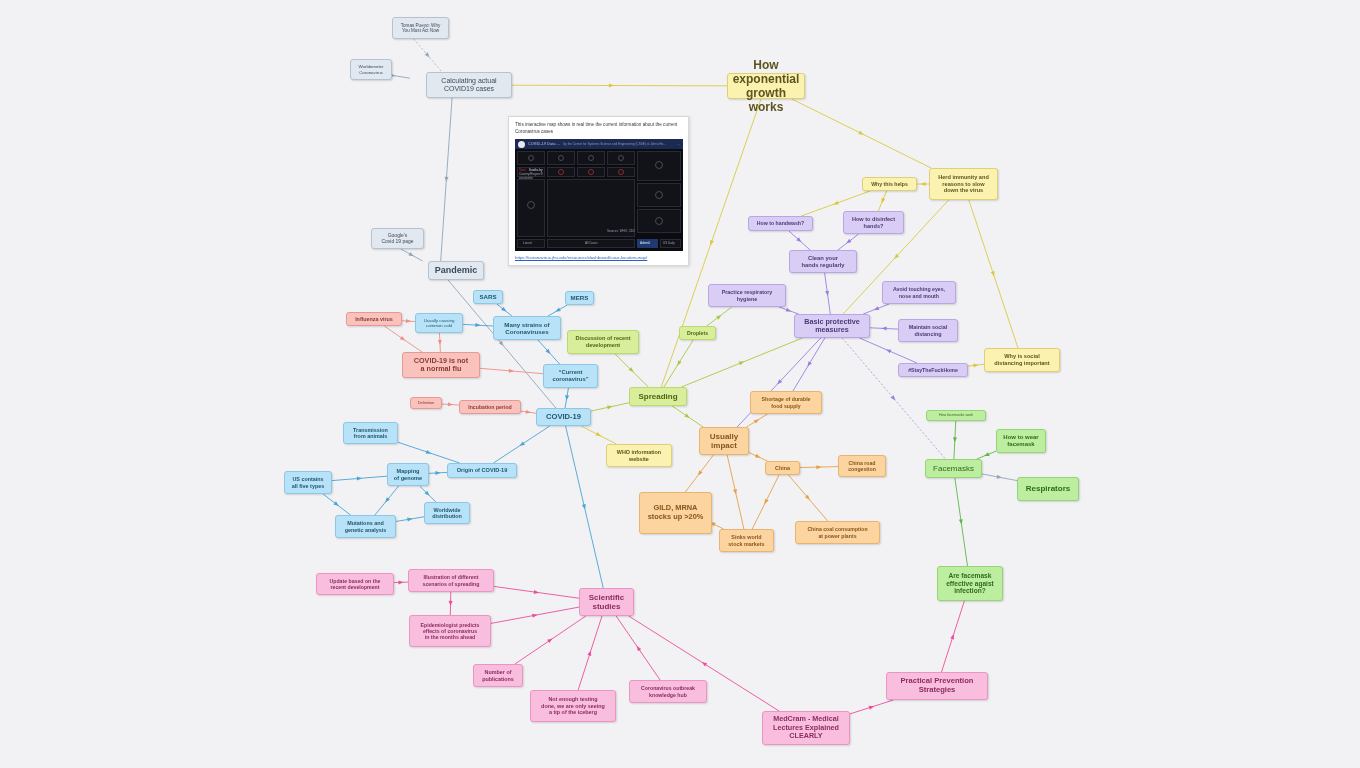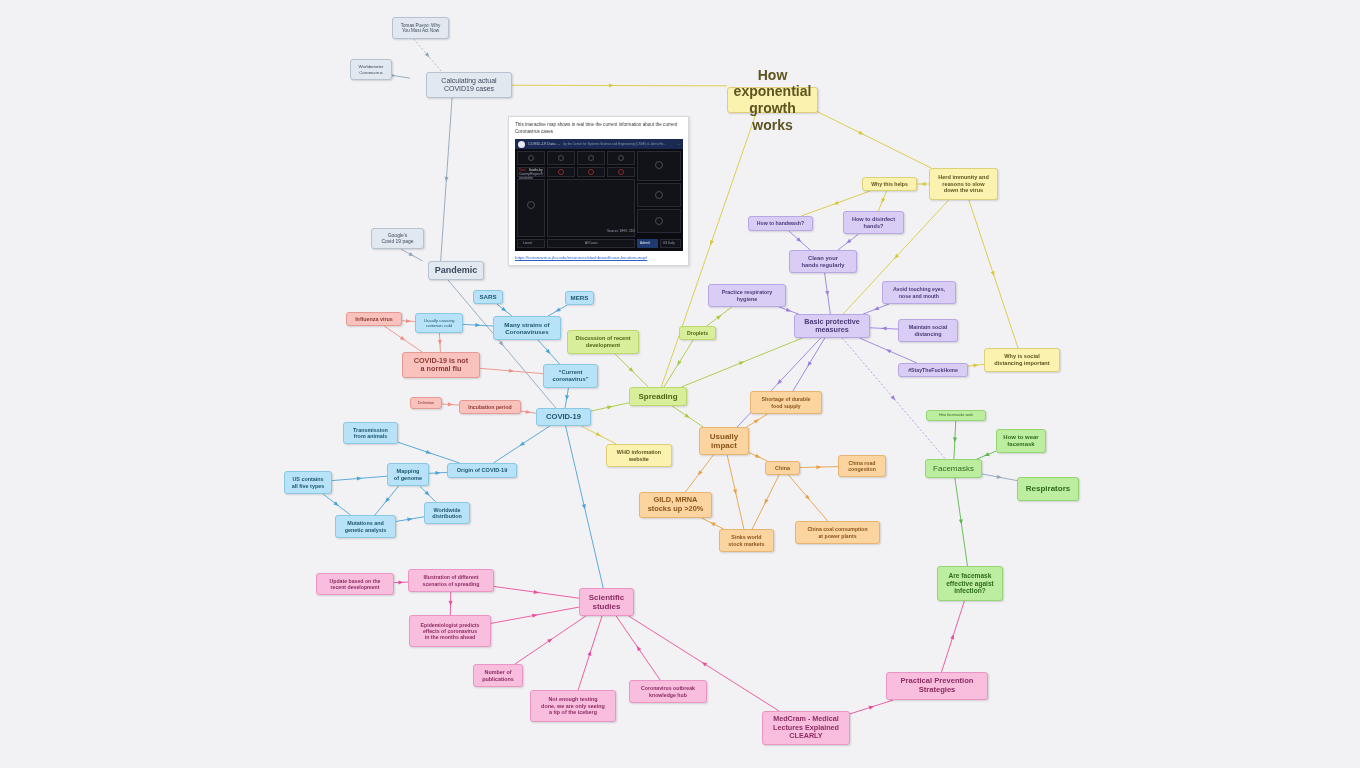--- a/index.html
+++ b/index.html
@@ -391,21 +391,21 @@
         <polygon points="-2.6,-2 2.6,0 -2.6,2" fill="#ea4f9c" transform="translate(952.9365853658537,636.5) rotate(-72.15397383797387)"></polygon>
       </g>
     </svg>
   <div id="nodes-layer">
       <div class="node c-grey" style="left: 376px; top: 17px; width: 57px; height: 22px; font-size: 4.6px;">Tomas Pueyo: Why
 You Must Act Now</div>
       <div class="node c-grey" style="left: 334px; top: 59px; width: 42px; height: 21px; font-size: 4.4px;">Worldometer
 Coronavirus</div>
       <div class="node c-grey" style="left: 410px; top: 72px; width: 86px; height: 26px; font-size: 7px;">Calculating actual
 COVID19 cases</div>
-      <div class="node c-yellow" style="left: 727px; top: 87px; width: 91px; height: 26px; font-size: 14px; font-weight: 700;">How exponential
+      <div class="node c-yellow" style="left: 727px; top: 73px; width: 78px; height: 26px; font-size: 12px; font-weight: 700;">How exponential
 growth works</div>
       <div class="node c-yellow" style="left: 929px; top: 168px; width: 69px; height: 32px; font-size: 5.6px; font-weight: 700;">Herd immunity and
 reasons to slow
 down the virus</div>
       <div class="node c-yellow" style="left: 862px; top: 177px; width: 55px; height: 14px; font-size: 5.2px; font-weight: 700;">Why this helps</div>
       <div class="node c-purple" style="left: 748px; top: 216px; width: 65px; height: 15px; font-size: 5.2px; font-weight: 700;">How to handwash?</div>
       <div class="node c-purple" style="left: 843px; top: 211px; width: 61px; height: 23px; font-size: 5.6px; font-weight: 700;">How to disinfect
 hands?</div>
       <div class="node c-purple" style="left: 789px; top: 250px; width: 68px; height: 23px; font-size: 5.8px; font-weight: 700;">Clean your
 hands regularly</div>
@@ -443,21 +443,21 @@
       <div class="node c-green" style="left: 629px; top: 387px; width: 58px; height: 19px; font-size: 8px; font-weight: 700;">Spreading</div>
       <div class="node c-orange" style="left: 750px; top: 391px; width: 72px; height: 23px; font-size: 5.2px; font-weight: 700;">Shortage of durable
 food supply</div>
       <div class="node c-orange" style="left: 699px; top: 427px; width: 50px; height: 28px; font-size: 8px; font-weight: 700;">Usually
 impact</div>
       <div class="node c-yellow" style="left: 606px; top: 444px; width: 66px; height: 23px; font-size: 5.4px; font-weight: 700;">WHO information
 website</div>
       <div class="node c-orange" style="left: 765px; top: 461px; width: 35px; height: 14px; font-size: 5.4px; font-weight: 700;">China</div>
       <div class="node c-orange" style="left: 838px; top: 455px; width: 48px; height: 22px; font-size: 5.2px; font-weight: 700;">China road
 congestion</div>
-      <div class="node c-orange" style="left: 639px; top: 492px; width: 73px; height: 26px; font-size: 7.4px; font-weight: 700;">GILD, MRNA
+      <div class="node c-orange" style="left: 639px; top: 492px; width: 73px; height: 42px; font-size: 7.4px; font-weight: 700;">GILD, MRNA
 stocks up &gt;20%</div>
       <div class="node c-orange" style="left: 719px; top: 529px; width: 55px; height: 23px; font-size: 5.4px; font-weight: 700;">Sinks world
 stock markets</div>
       <div class="node c-orange" style="left: 795px; top: 521px; width: 85px; height: 23px; font-size: 5.2px; font-weight: 700;">China coal consumption
 at power plants</div>
       <div class="node c-blue" style="left: 343px; top: 422px; width: 55px; height: 22px; font-size: 5.4px; font-weight: 700;">Transmission
 from animals</div>
       <div class="node c-blue" style="left: 447px; top: 463px; width: 70px; height: 15px; font-size: 5.6px; font-weight: 700;">Origin of COVID-19</div>
       <div class="node c-blue" style="left: 387px; top: 463px; width: 42px; height: 23px; font-size: 5.6px; font-weight: 700;">Mapping
 of genome</div>

